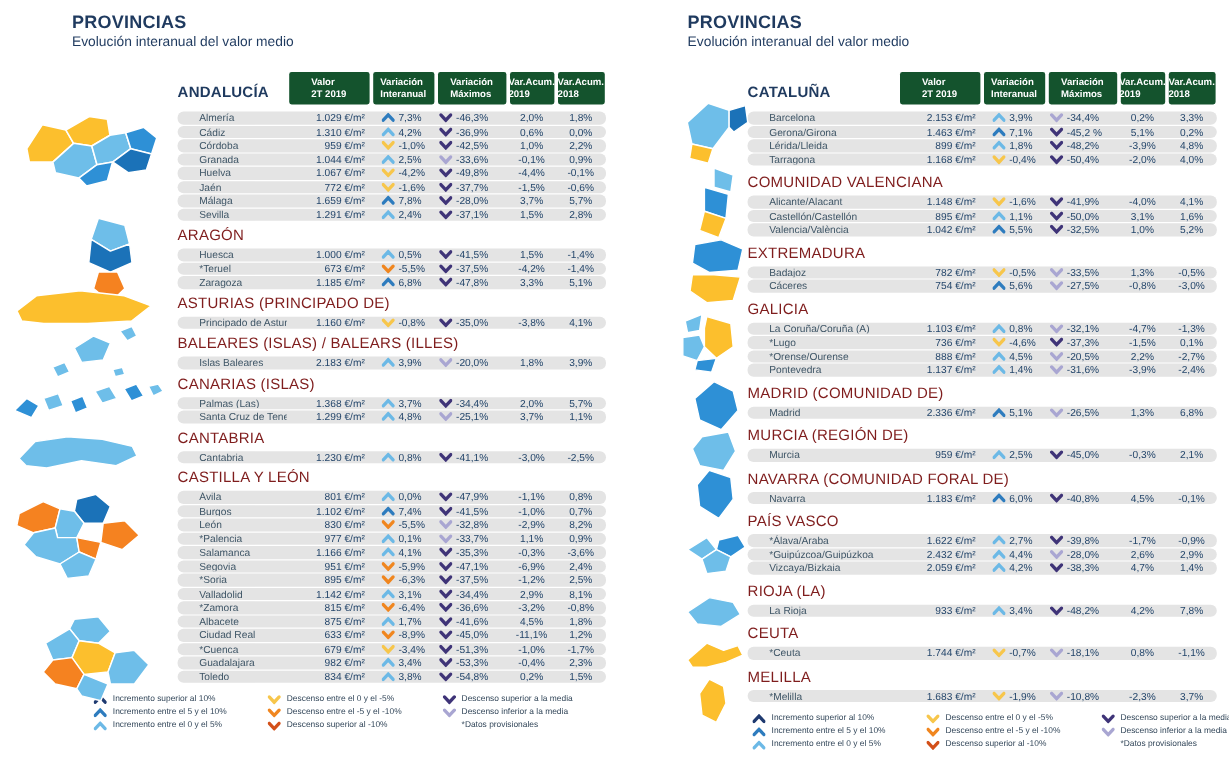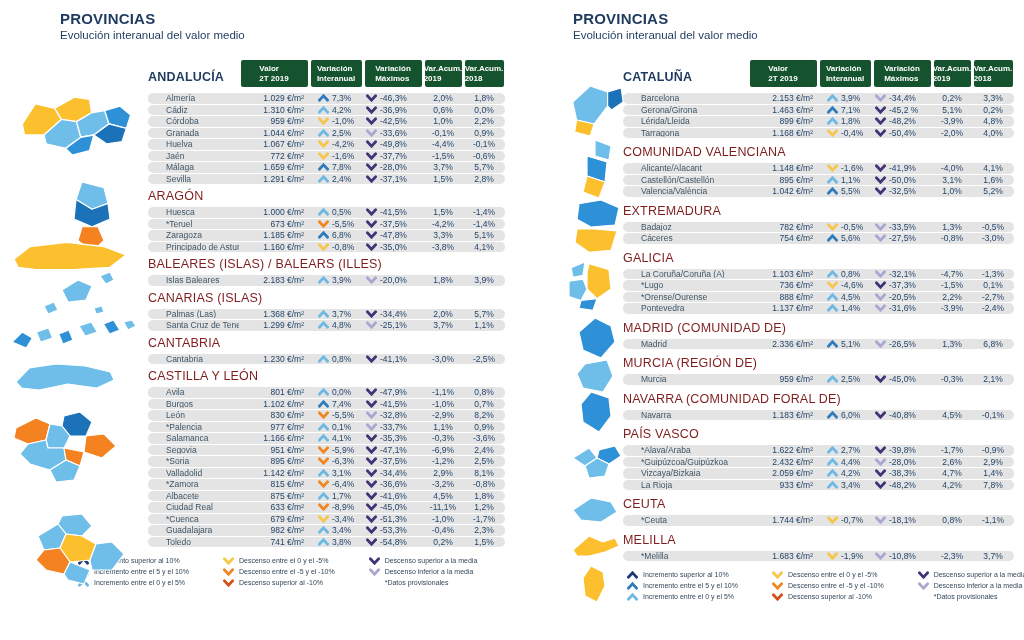--- a/index.html
+++ b/index.html
@@ -298,20 +298,21 @@
             <span class="chev">
               <svg width="11" height="8" viewBox="0 0 12 8">
                 <path d="M1.5 1.6 L6 6.4 L10.5 1.6" fill="none" stroke="#3F3478" stroke-width="3" stroke-linecap="round" stroke-linejoin="miter"></path>
               </svg>
             </span>
             <span>-47,8%</span>
           </span>
           <span class="c-a">3,3%</span>
           <span class="c-a">5,1%</span>
         </div>
+        <div class="region-title">ASTURIAS (PRINCIPADO DE)</div>
         <div class="row">
           <span class="c-name">Principado de Asturias</span>
           <span class="c-val">1.160 €/m²</span>
           <span class="c-vi">
             <span class="chev">
               <svg width="11" height="8" viewBox="0 0 12 8">
                 <path d="M1.5 1.6 L6 6.4 L10.5 1.6" fill="none" stroke="#F7C64B" stroke-width="3" stroke-linecap="round" stroke-linejoin="miter"></path>
               </svg>
             </span>
             <span>-0,8%</span>
@@ -700,21 +701,21 @@
                 <path d="M1.5 1.6 L6 6.4 L10.5 1.6" fill="none" stroke="#3F3478" stroke-width="3" stroke-linecap="round" stroke-linejoin="miter"></path>
               </svg>
             </span>
             <span>-53,3%</span>
           </span>
           <span class="c-a">-0,4%</span>
           <span class="c-a">2,3%</span>
         </div>
         <div class="row">
           <span class="c-name">Toledo</span>
-          <span class="c-val">741 €/m²</span>
+          <span class="c-val">834 €/m²</span>
           <span class="c-vi">
             <span class="chev">
               <svg width="11" height="8" viewBox="0 0 12 8">
                 <path d="M1.5 6.4 L6 1.6 L10.5 6.4" fill="none" stroke="#6CB9E6" stroke-width="3" stroke-linecap="round" stroke-linejoin="miter"></path>
               </svg>
             </span>
             <span>3,8%</span>
           </span>
           <span class="c-vm">
             <span class="chev">
@@ -1293,20 +1294,21 @@
             <span class="chev">
               <svg width="11" height="8" viewBox="0 0 12 8">
                 <path d="M1.5 1.6 L6 6.4 L10.5 1.6" fill="none" stroke="#3F3478" stroke-width="3" stroke-linecap="round" stroke-linejoin="miter"></path>
               </svg>
             </span>
             <span>-38,3%</span>
           </span>
           <span class="c-a">4,7%</span>
           <span class="c-a">1,4%</span>
         </div>
+        <div class="region-title">RIOJA (LA)</div>
         <div class="row">
           <span class="c-name">La Rioja</span>
           <span class="c-val">933 €/m²</span>
           <span class="c-vi">
             <span class="chev">
               <svg width="11" height="8" viewBox="0 0 12 8">
                 <path d="M1.5 6.4 L6 1.6 L10.5 6.4" fill="none" stroke="#6CB9E6" stroke-width="3" stroke-linecap="round" stroke-linejoin="miter"></path>
               </svg>
             </span>
             <span>3,4%</span>

